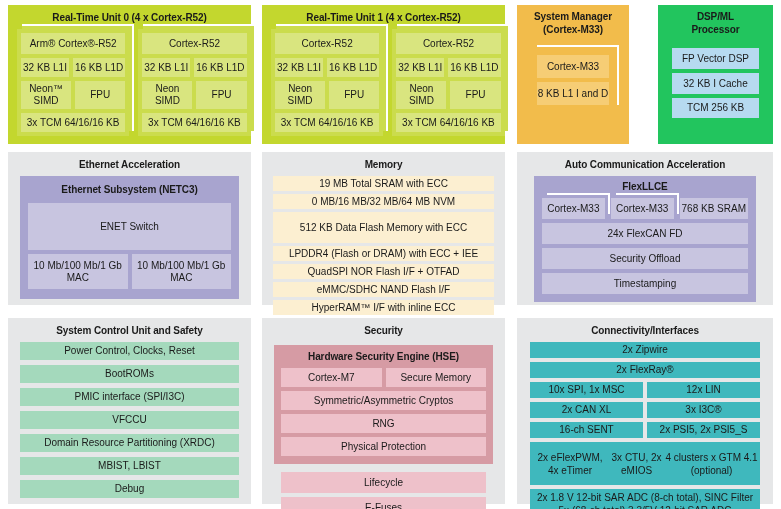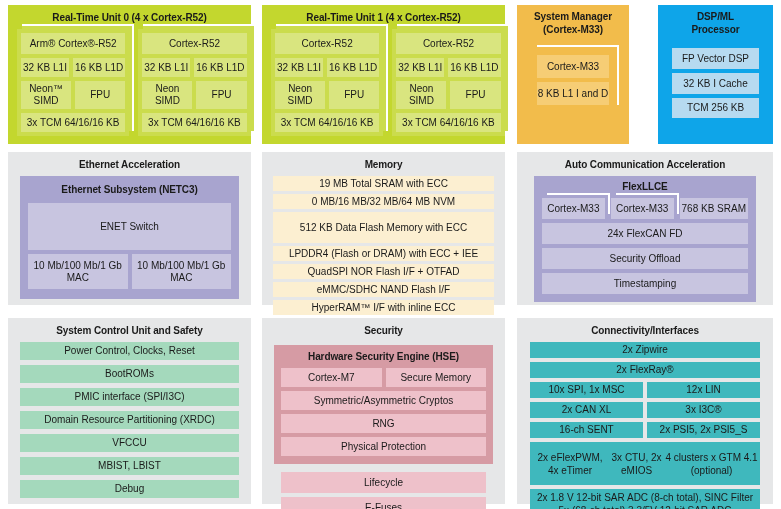--- a/index.html
+++ b/index.html
@@ -56,21 +56,21 @@
   .stack { display: flex; flex-direction: column; }
 
   
   .green   { background: #c3d72e; }
   .green-inner { background: #d9e57f; }
   .green-sub { background: #cbdc4d; }
 
   .orange  { background: #f2bc4b; }
   .orange-cell { background: #f6cd75; }
 
-  .blue    { background: #0ea5e9; }
+  .blue    { background: #22c55e; }
   .blue-cell { background: #b6daf0; }
 
   .gray    { background: #e6e7e8; }
 
   .purple  { background: #a8a4cf; }
   .purple-cell { background: #c8c5e0; }
 
   .cream   { background: #fcefd1; }
 
   .mint    { background: #a4d9bc; }
@@ -251,22 +251,22 @@
       </div>
     </div>
   </div>
 
   <div class="panel gray" style="left:8px; top:318px; width:243px; height:186px;">
     <div class="panel-title">System Control Unit and Safety</div>
     <div class="stack" style="gap:5px; margin:2px 5px;">
       <div class="cell mint" style="height:18px;">Power Control, Clocks, Reset</div>
       <div class="cell mint" style="height:18px;">BootROMs</div>
       <div class="cell mint" style="height:18px;">PMIC interface (SPI/I3C)</div>
+      <div class="cell mint" style="height:18px;">VFCCU</div>
       <div class="cell mint" style="height:18px;">Domain Resource Partitioning (XRDC)</div>
-      <div class="cell mint" style="height:18px;">VFCCU</div>
       <div class="cell mint" style="height:18px;">MBIST, LBIST</div>
       <div class="cell mint" style="height:18px;">Debug</div>
     </div>
   </div>
 
   <div class="panel gray" style="left:262px; top:318px; width:243px; height:186px;">
     <div class="panel-title">Security</div>
     <div class="rose-outer" style="margin:8px 5px; padding:5px 7px 8px 7px;">
       <div class="panel-title" style="margin-bottom:5px;">Hardware Security Engine (HSE)</div>
       <div class="stack sep-h">

